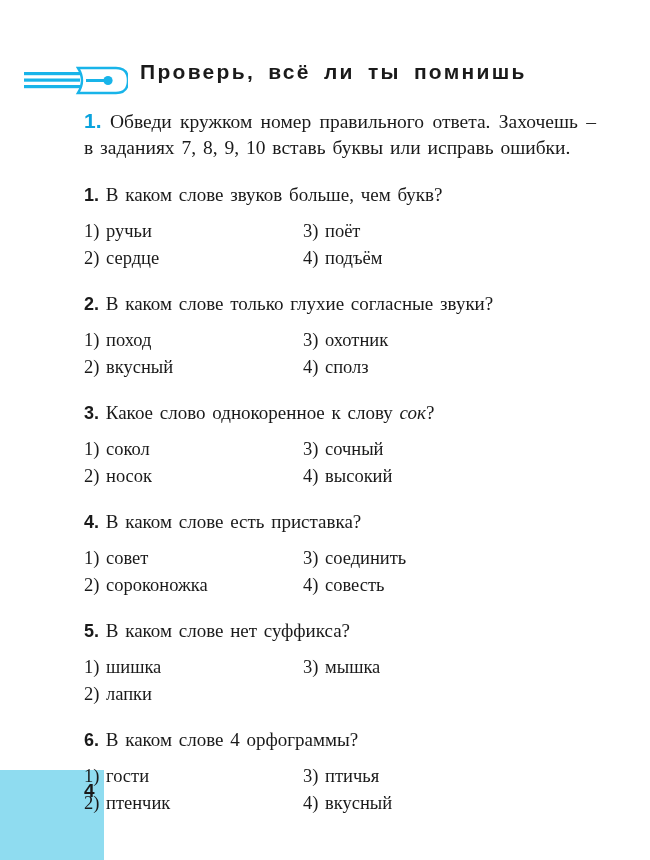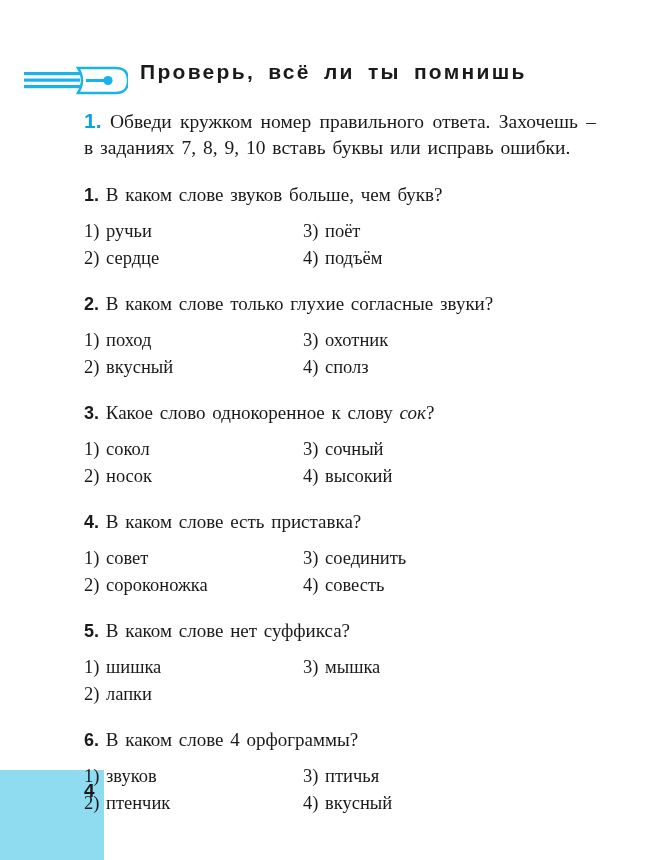--- a/index.html
+++ b/index.html
@@ -221,21 +221,21 @@
       <div class="opt"><span class="onum">2)</span><span>лапки</span></div>
     </div>
   </div>
 
   <div class="q-block">
     <div class="q-stem">
       <span class="qn">6.</span>
       <span>В каком слове 4 орфограммы?</span>
     </div>
     <div class="options">
-      <div class="opt"><span class="onum">1)</span><span>звуков</span></div>
+      <div class="opt"><span class="onum">1)</span><span>гости</span></div>
       <div class="opt"><span class="onum">3)</span><span>птичья</span></div>
       <div class="opt"><span class="onum">2)</span><span>птенчик</span></div>
       <div class="opt"><span class="onum">4)</span><span>вкусный</span></div>
     </div>
   </div>
 
 </div>
 
 <div class="page-num">4</div>
 

